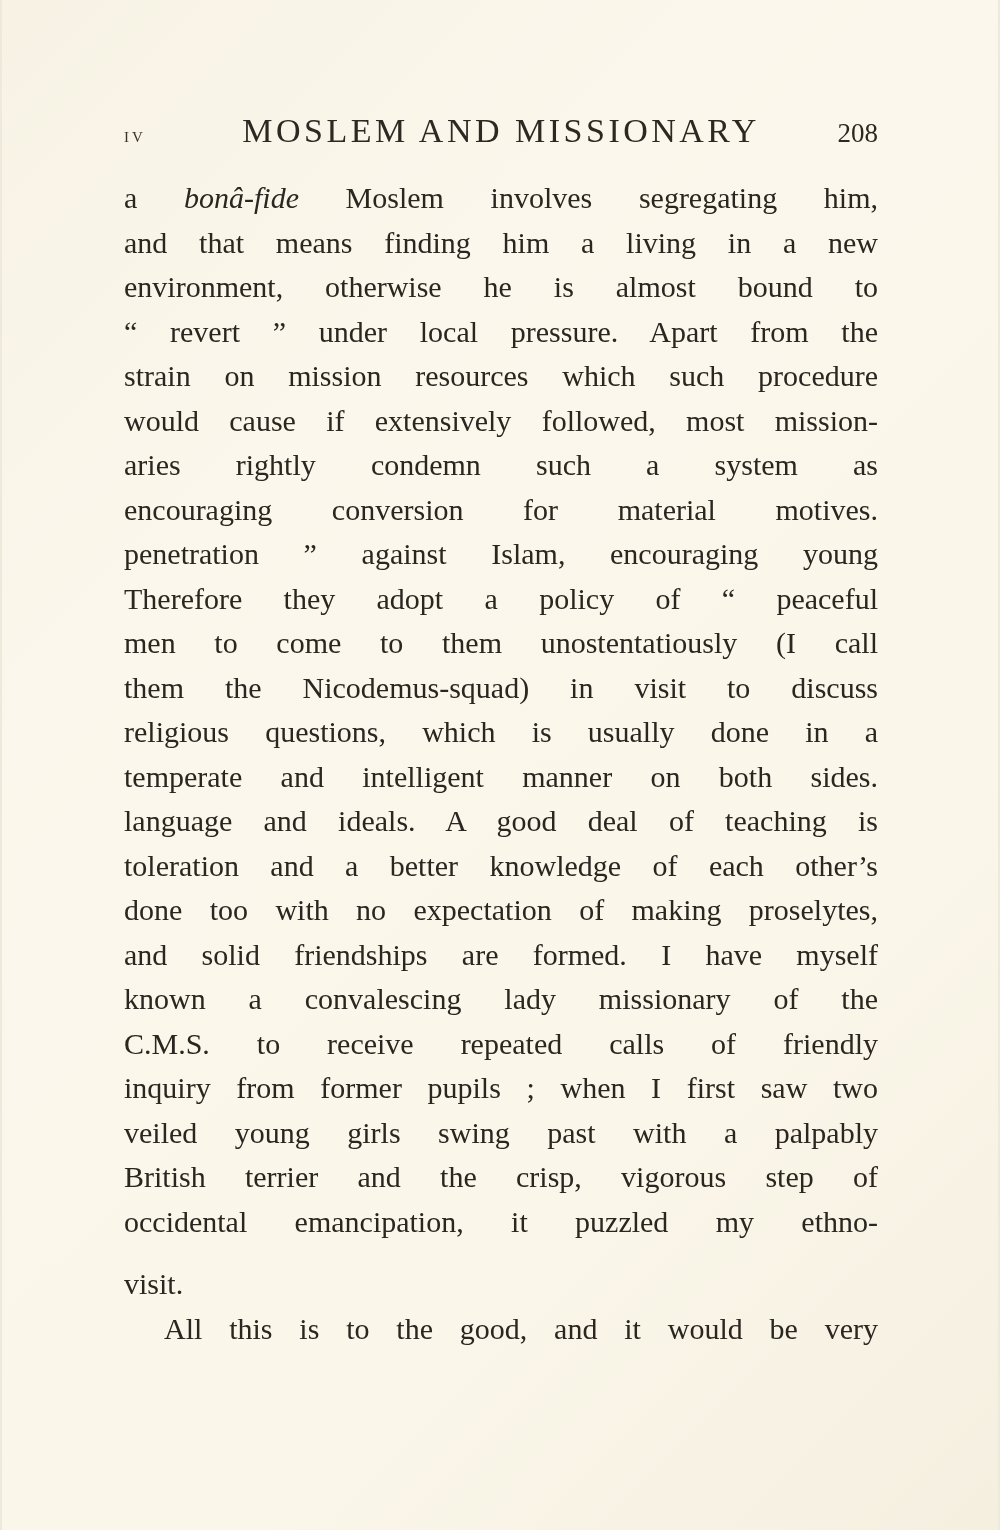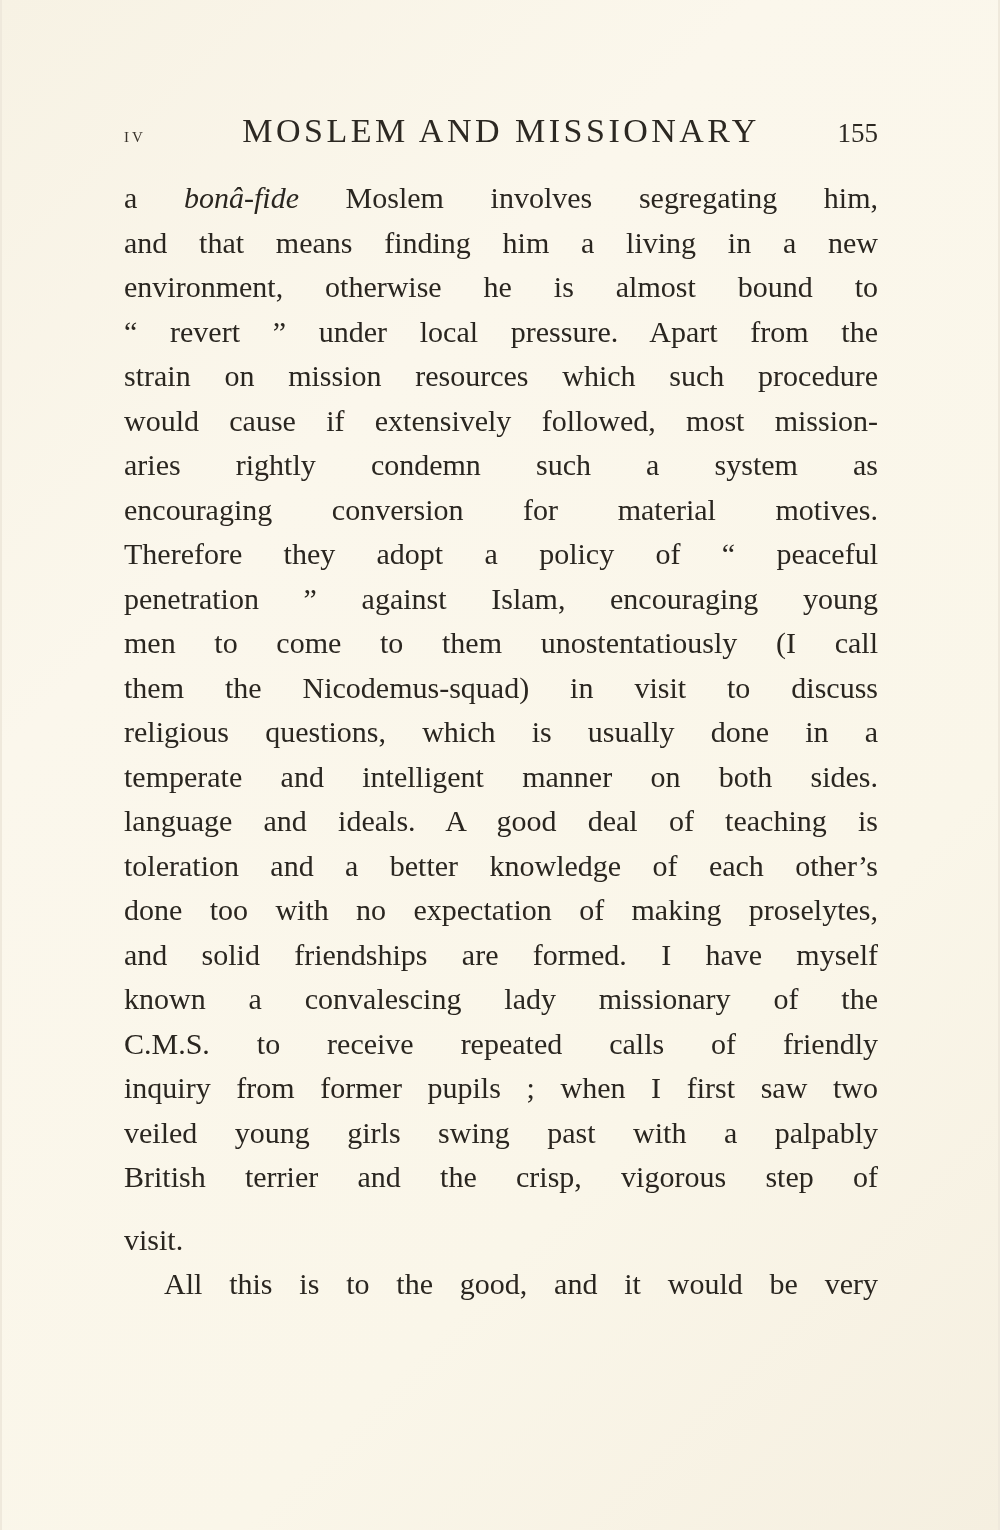--- a/index.html
+++ b/index.html
@@ -68,42 +68,43 @@
     font-style: italic;
   }
 </style>
 </head>
 <body>
 
 <div class="page">
   <div class="header">
     <span class="chapter-num">IV</span>
     <span class="running-title">MOSLEM AND MISSIONARY</span>
-    <span class="page-num">155</span>
+    <span class="page-num">208</span>
   </div>
   <div class="text-body" id="text-body">
       <div class="line"><span>a </span><span class="italic">bonâ-fide</span><span> Moslem involves segregating him,</span></div>
       <div class="line"><span>and that means finding him a living in a new</span></div>
       <div class="line"><span>environment, otherwise he is almost bound to</span></div>
       <div class="line"><span>“ revert ” under local pressure.  Apart from the</span></div>
       <div class="line"><span>strain on mission resources which such procedure</span></div>
       <div class="line"><span>would cause if extensively followed, most mission-</span></div>
       <div class="line"><span>aries rightly condemn such a system as</span></div>
       <div class="line"><span>encouraging conversion for material motives.</span></div>
+      <div class="line"><span>penetration ” against Islam, encouraging young</span></div>
       <div class="line"><span>Therefore they adopt a policy of “ peaceful</span></div>
-      <div class="line"><span>penetration ” against Islam, encouraging young</span></div>
       <div class="line"><span>men to come to them unostentatiously (I call</span></div>
       <div class="line"><span>them the Nicodemus-squad) in visit to discuss</span></div>
       <div class="line"><span>religious questions, which is usually done in a</span></div>
       <div class="line"><span>temperate and intelligent manner on both sides.</span></div>
       <div class="line"><span>language and ideals.  A good deal of teaching is</span></div>
       <div class="line"><span>toleration and a better knowledge of each other’s</span></div>
       <div class="line"><span>done too with no expectation of making proselytes,</span></div>
       <div class="line"><span>and solid friendships are formed.  I have myself</span></div>
       <div class="line"><span>known a convalescing lady missionary of the</span></div>
       <div class="line"><span>C.M.S. to receive repeated calls of friendly</span></div>
       <div class="line"><span>inquiry from former pupils ;  when I first saw two</span></div>
       <div class="line"><span>veiled young girls swing past with a palpably</span></div>
       <div class="line"><span>British terrier and the crisp, vigorous step of</span></div>
+      <div class="line"><span>occidental emancipation, it puzzled my ethno-</span></div>
       <div class="line no-justify"><span>visit.</span></div>
       <div class="line indent"><span>All this is to the good, and it would be very</span></div>
     </div>
 </div>
 
 </body></html>

